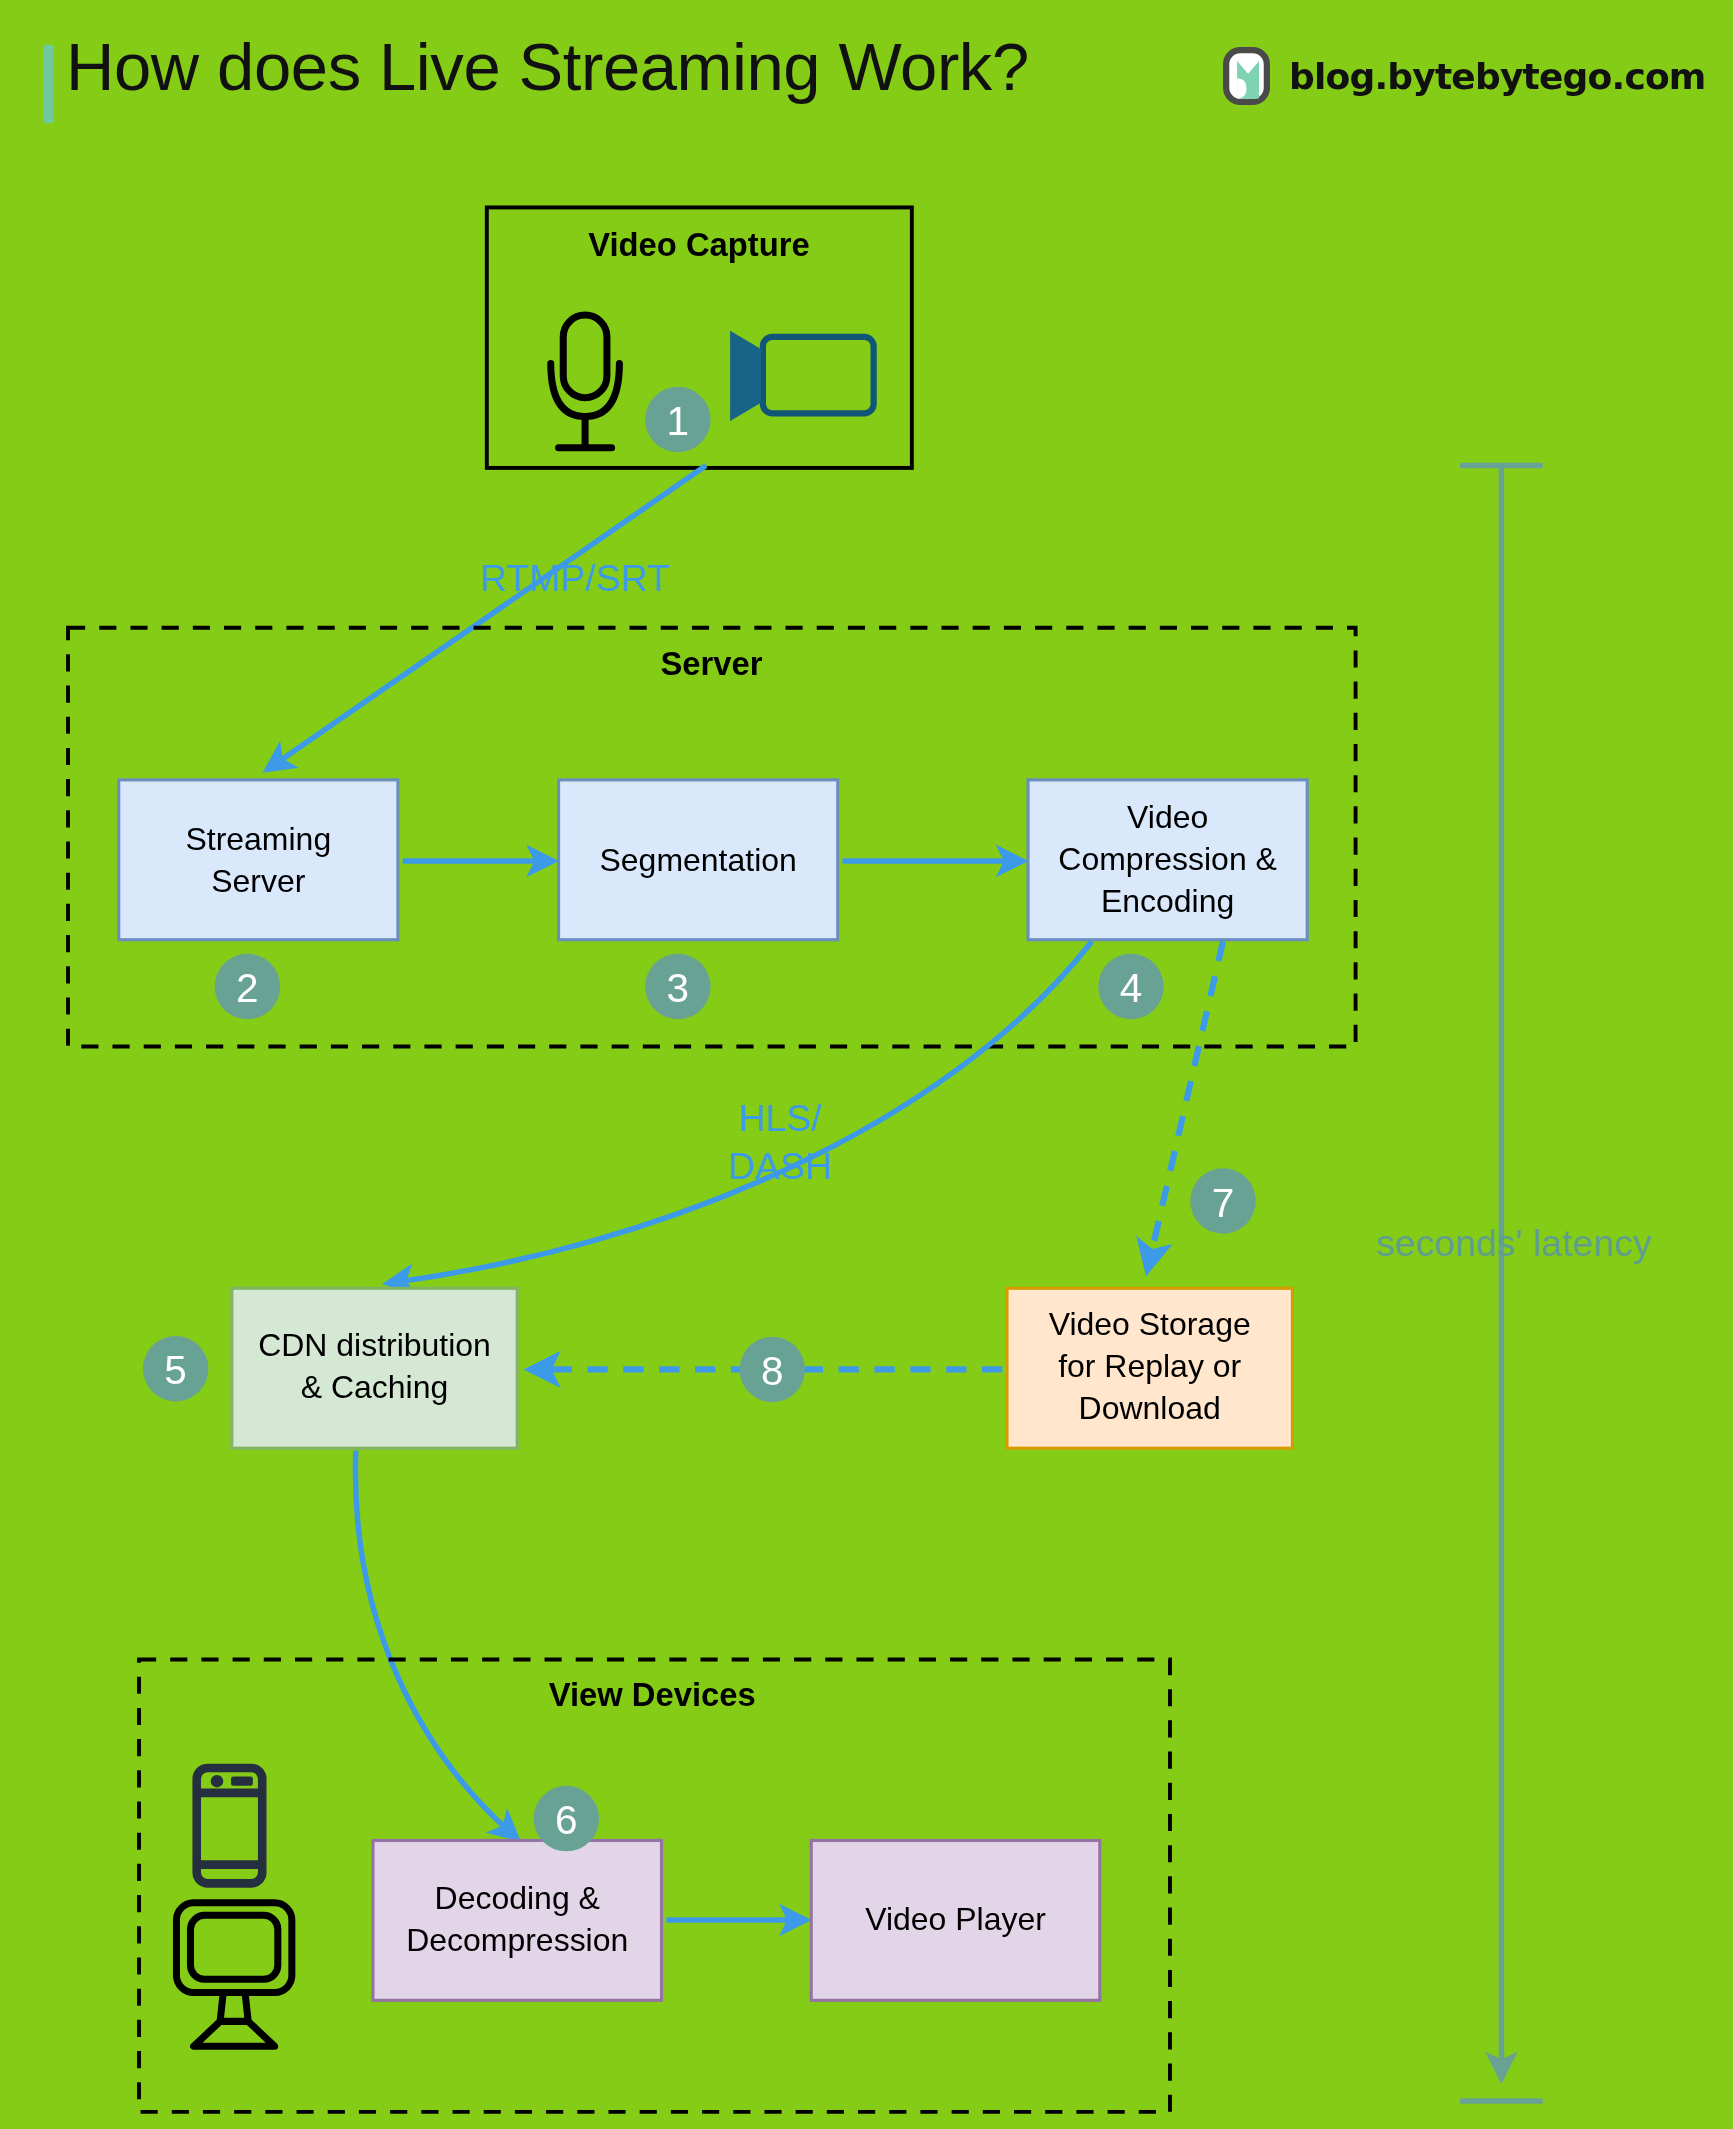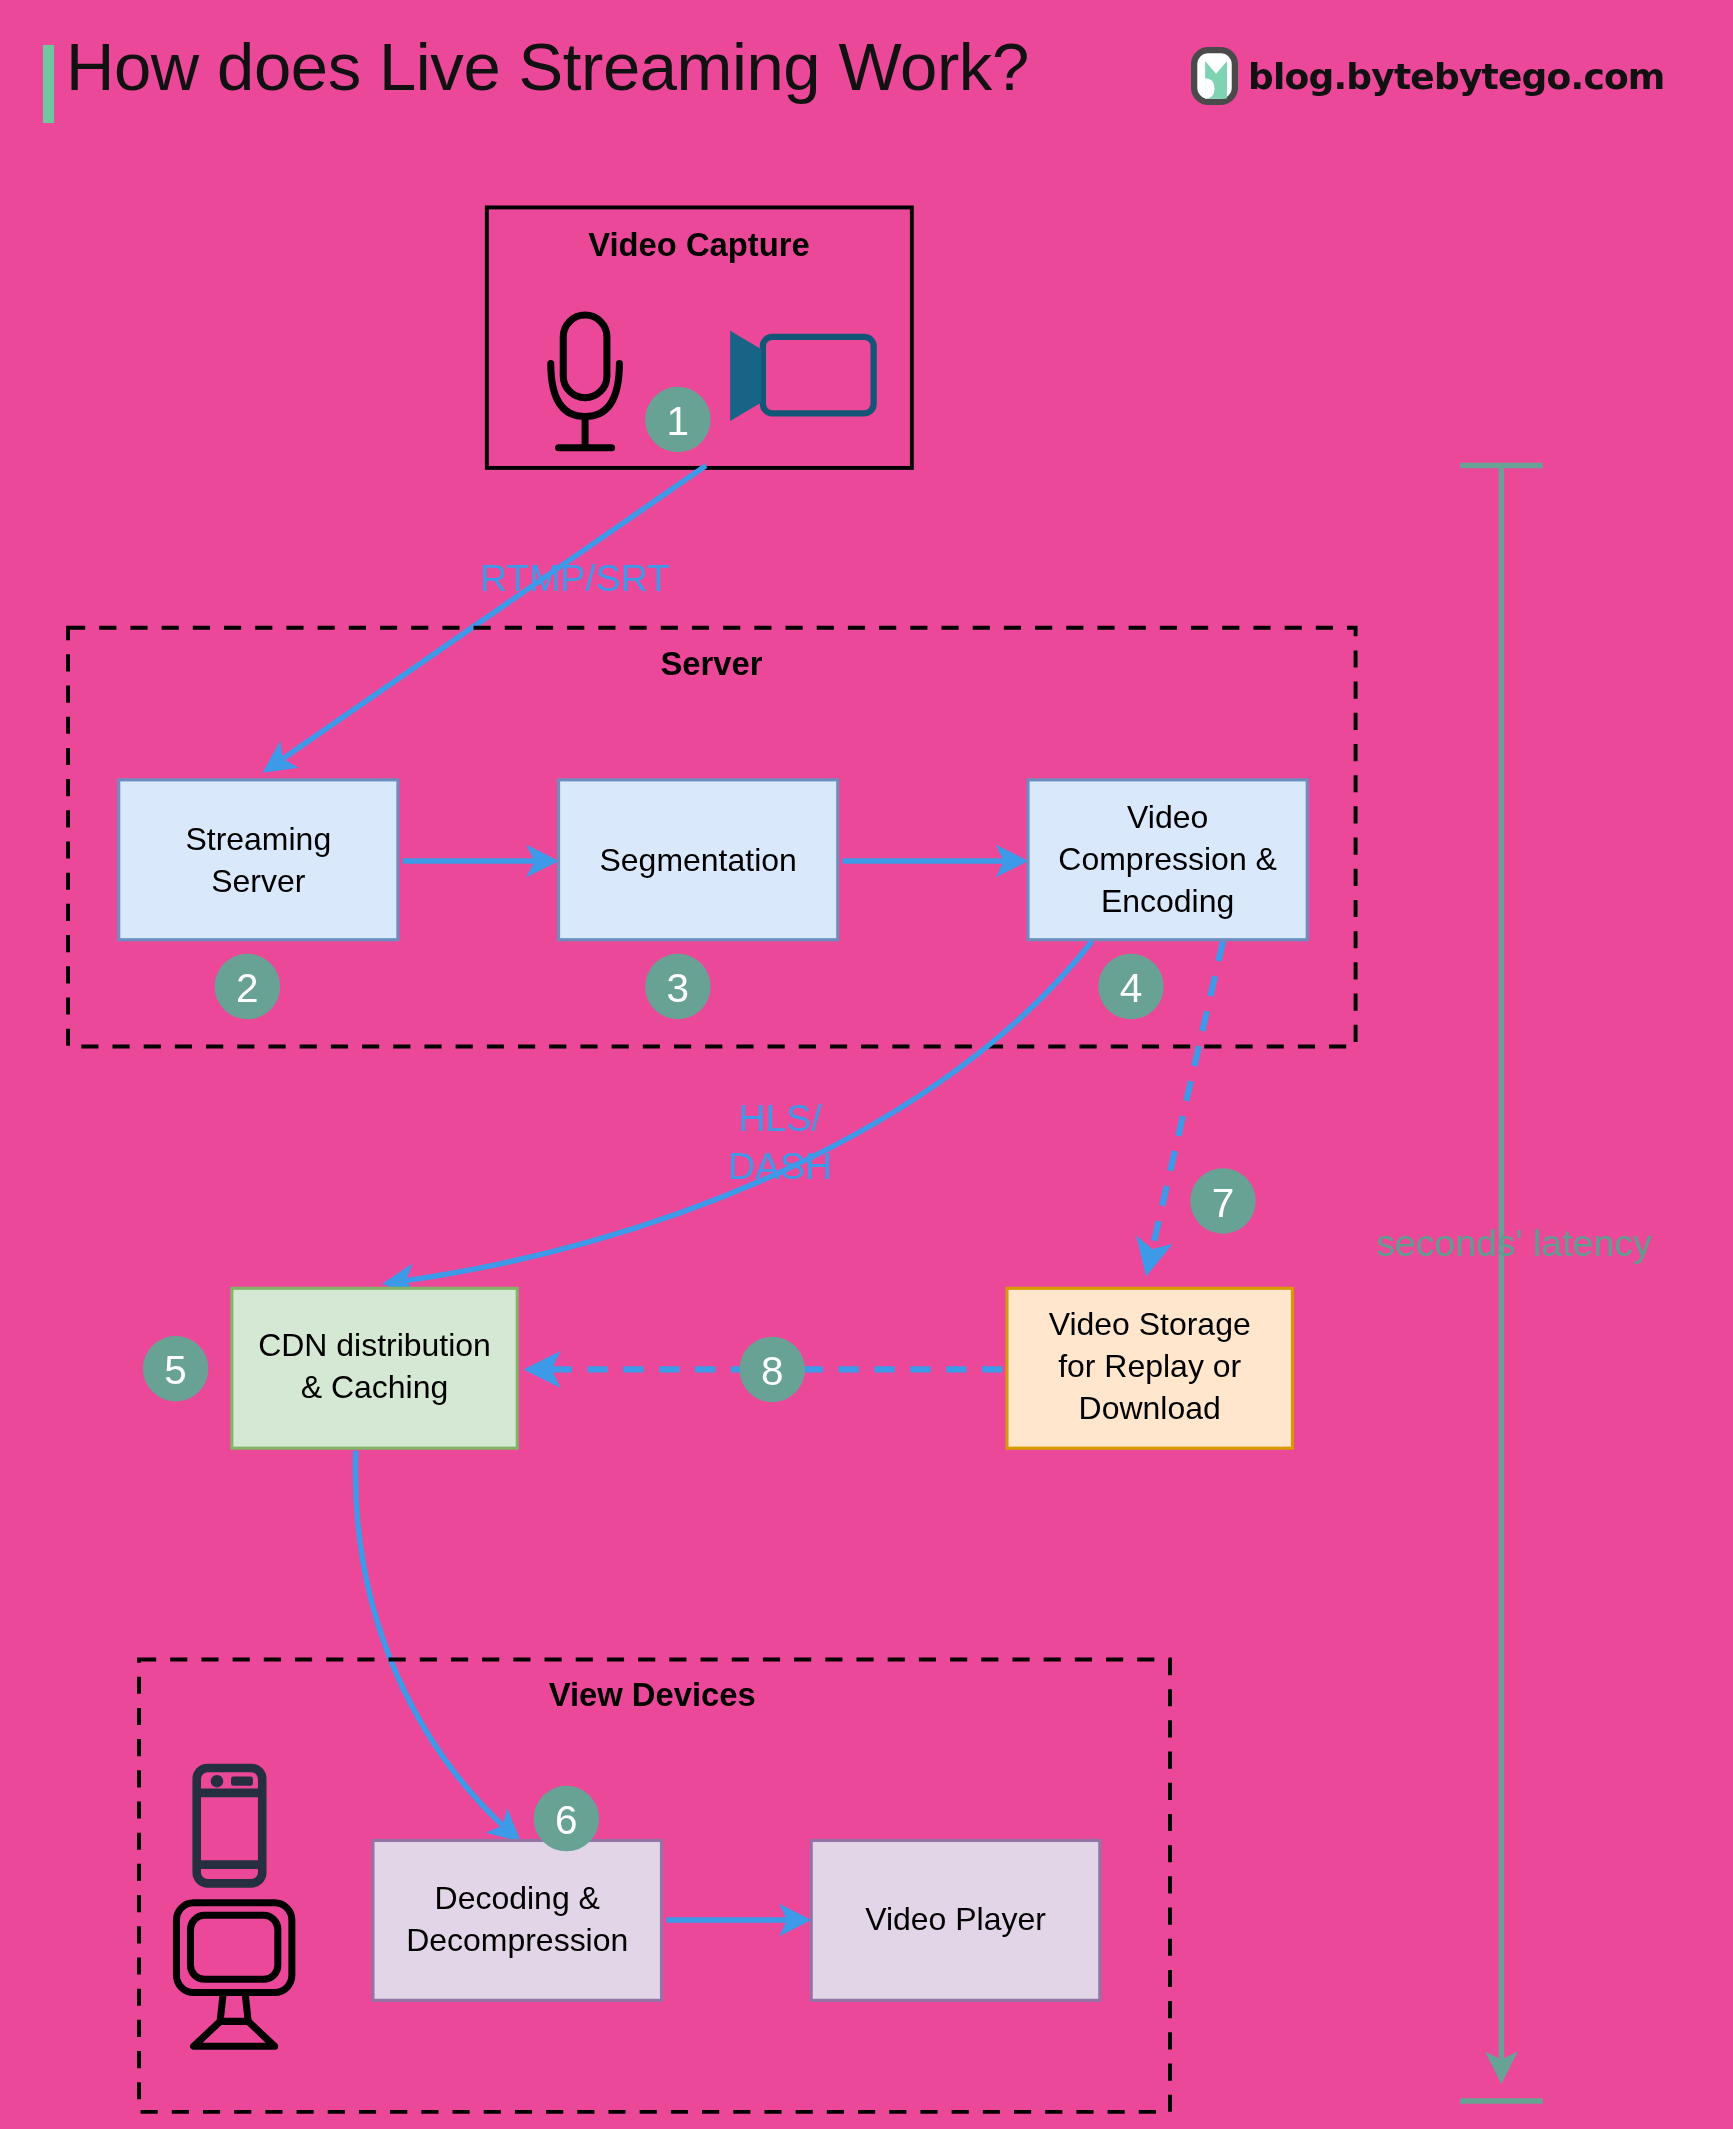--- a/index.html
+++ b/index.html
@@ -11,21 +11,21 @@
     width: 1734px;
     height: 2129px;
     font-family: "Liberation Sans", sans-serif;
     overflow: hidden;
     position: relative;
   }
   #stage {
     position: relative;
     width: 1734px;
     height: 2129px;
-    background: #ec4899;
+    background: #84cc16;
   }
 
   
   .header {
     position: absolute;
     left: 0; top: 0;
     width: 1734px;
     height: 156px;
     display: flex;
     align-items: center;
@@ -44,25 +44,25 @@
     top: 33px;
     font-size: 67px;
     line-height: 1;
     font-weight: 400;
     color: #111111;
     letter-spacing: -0.4px;
     white-space: nowrap;
   }
   .brand {
     position: absolute;
-    left: 1191px;
+    left: 1223px;
     top: 47px;
     display: flex;
     align-items: center;
-    gap: 10px;
+    gap: 19px;
   }
   .brand-logo {
     width: 47px;
     height: 58px;
     flex: none;
   }
   .brand-text {
     font-family: "DejaVu Sans", sans-serif;
     font-size: 36px;
     font-weight: 700;

